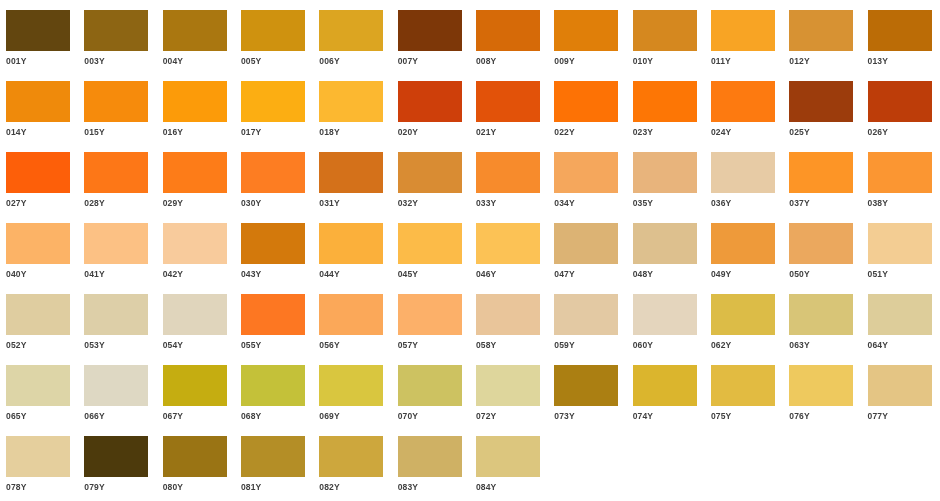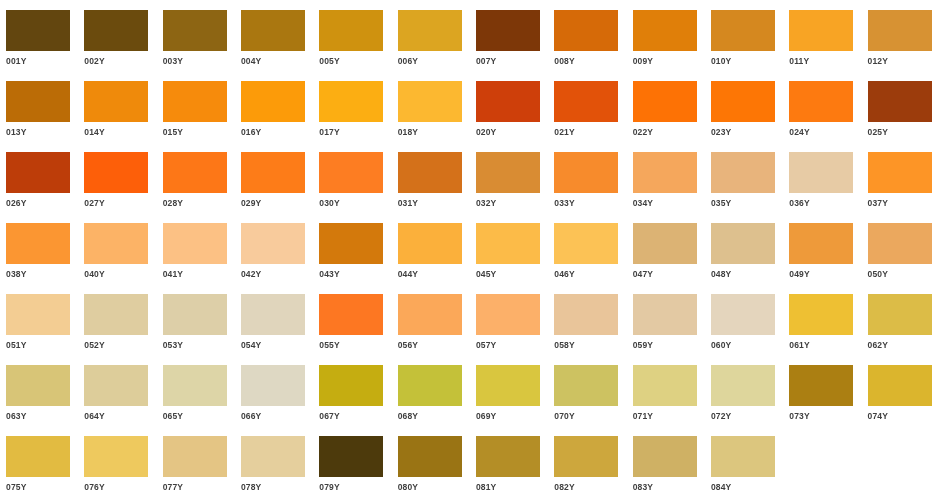--- a/index.html
+++ b/index.html
@@ -54,24 +54,20 @@
 </style>
 </head>
 <body style="background: rgb(255, 255, 255);">
 
 <div id="palette-grid">
     <div class="swatch-cell">
       <div class="swatch-chip" style="background-color: rgb(99, 70, 15);"></div>
       <div class="swatch-label">001Y</div>
     </div>
     <div class="swatch-cell">
-      <div class="swatch-chip" style="background-color: rgb(107, 75, 13);"></div>
-      <div class="swatch-label">002Y</div>
-    </div>
-    <div class="swatch-cell">
       <div class="swatch-chip" style="background-color: rgb(141, 101, 19);"></div>
       <div class="swatch-label">003Y</div>
     </div>
     <div class="swatch-cell">
       <div class="swatch-chip" style="background-color: rgb(170, 119, 16);"></div>
       <div class="swatch-label">004Y</div>
     </div>
     <div class="swatch-cell">
       <div class="swatch-chip" style="background-color: rgb(207, 146, 15);"></div>
       <div class="swatch-label">005Y</div>
@@ -282,24 +278,20 @@
     </div>
     <div class="swatch-cell">
       <div class="swatch-chip" style="background-color: rgb(227, 201, 163);"></div>
       <div class="swatch-label">059Y</div>
     </div>
     <div class="swatch-cell">
       <div class="swatch-chip" style="background-color: rgb(228, 213, 189);"></div>
       <div class="swatch-label">060Y</div>
     </div>
     <div class="swatch-cell">
-      <div class="swatch-chip" style="background-color: rgb(238, 192, 51);"></div>
-      <div class="swatch-label">061Y</div>
-    </div>
-    <div class="swatch-cell">
       <div class="swatch-chip" style="background-color: rgb(220, 188, 71);"></div>
       <div class="swatch-label">062Y</div>
     </div>
     <div class="swatch-cell">
       <div class="swatch-chip" style="background-color: rgb(216, 197, 119);"></div>
       <div class="swatch-label">063Y</div>
     </div>
     <div class="swatch-cell">
       <div class="swatch-chip" style="background-color: rgb(221, 205, 154);"></div>
       <div class="swatch-label">064Y</div>
@@ -320,24 +312,20 @@
       <div class="swatch-chip" style="background-color: rgb(196, 193, 57);"></div>
       <div class="swatch-label">068Y</div>
     </div>
     <div class="swatch-cell">
       <div class="swatch-chip" style="background-color: rgb(217, 198, 63);"></div>
       <div class="swatch-label">069Y</div>
     </div>
     <div class="swatch-cell">
       <div class="swatch-chip" style="background-color: rgb(205, 194, 97);"></div>
       <div class="swatch-label">070Y</div>
-    </div>
-    <div class="swatch-cell">
-      <div class="swatch-chip" style="background-color: rgb(222, 209, 130);"></div>
-      <div class="swatch-label">071Y</div>
     </div>
     <div class="swatch-cell">
       <div class="swatch-chip" style="background-color: rgb(222, 214, 156);"></div>
       <div class="swatch-label">072Y</div>
     </div>
     <div class="swatch-cell">
       <div class="swatch-chip" style="background-color: rgb(171, 127, 18);"></div>
       <div class="swatch-label">073Y</div>
     </div>
     <div class="swatch-cell">

